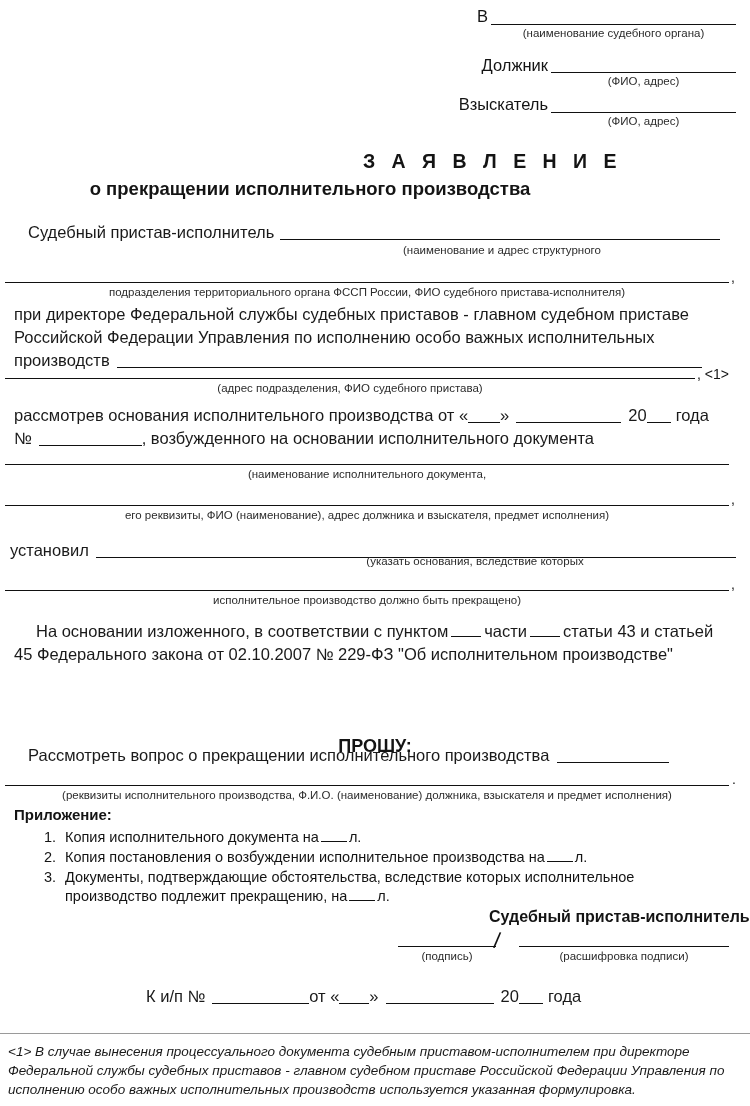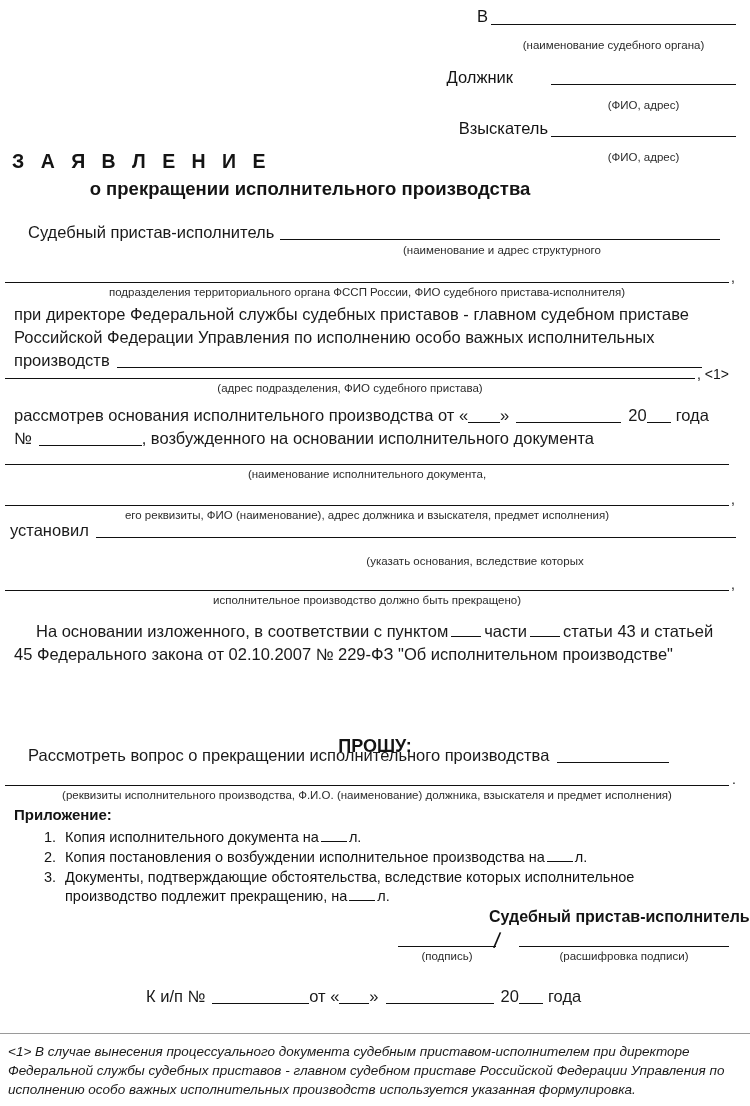--- a/index.html
+++ b/index.html
@@ -62,33 +62,32 @@
     padding-right: 3px;
   }
   .hdr-line {
     border-bottom: 1.6px solid #111;
     height: 13px;
   }
   .hdr-cap {
     font-size: 11.5px;
     color: #2b2b2b;
     text-align: center;
-    margin-top: 14px;
+    margin-top: 2px;
   }
 
   
   .title-main {
     position: absolute;
     left: 0;
     width: 622px;
-    text-align: left;
+    text-align: right;
     font-weight: bold;
     font-size: 19.5px;
     letter-spacing: 5.5px;
-    margin-left: 12px;
   }
   .title-sub {
     position: absolute;
     left: 0;
     width: 620px;
     text-align: center;
     font-weight: bold;
     font-size: 18.5px;
   }
 
@@ -189,21 +188,21 @@
 <div class="page">
 
   <div class="hdr" style="top:8px; right:14px;">
 
     <div class="hdr-row">
       <span class="hdr-label">В</span>
       <span class="hdr-line" style="width:245px;"></span>
     </div>
     <div class="hdr-cap" style="width:245px; margin-left:auto;">(наименование судебного органа)</div>
 
-    <div class="hdr-row" style="margin-top:18px;gap:35px;">
+    <div class="hdr-row" style="margin-top:18px;">
       <span class="hdr-label">Должник</span>
       <span class="hdr-line" style="width:185px;"></span>
     </div>
     <div class="hdr-cap" style="width:185px; margin-left:auto;">(ФИО, адрес)</div>
 
     <div class="hdr-row" style="margin-top:9px;">
       <span class="hdr-label">Взыскатель</span>
       <span class="hdr-line" style="width:185px;"></span>
     </div>
     <div class="hdr-cap" style="width:185px; margin-left:auto;">(ФИО, адрес)</div>
@@ -249,21 +248,21 @@
     <span class="body-text">, возбужденного на основании исполнительного документа</span>
   </div>
 
   <div class="rule abs" style="top:464px; left:5px; width:724px;"></div>
   <div class="caption abs" style="top:468px; left:5px; width:724px;">(наименование исполнительного документа,</div>
 
   <div class="rule abs" style="top:505px; left:5px; width:724px;"></div>
   <div class="abs" style="top:491px; left:731px; font-size:14px;">,</div>
   <div class="caption abs" style="top:509px; left:5px; width:724px;">его реквизиты, ФИО (наименование), адрес должника и взыскателя, предмет исполнения)</div>
 
-  <div class="inline-row" style="top:520px; left:10px;">
+  <div class="inline-row" style="top:540px; left:10px;">
     <span class="body-text">установил</span>
     <span class="fill" style="width:640px; margin-left:7px;"></span>
   </div>
   <div class="caption abs" style="top:555px; left:255px; width:440px;">(указать основания, вследствие которых</div>
 
   <div class="rule abs" style="top:590px; left:5px; width:724px;"></div>
   <div class="abs" style="top:576px; left:731px; font-size:14px;">,</div>
   <div class="caption abs" style="top:594px; left:5px; width:724px;">исполнительное производство должно быть прекращено)</div>
 
   <div class="para" style="top:620px; left:14px; width:712px;">

